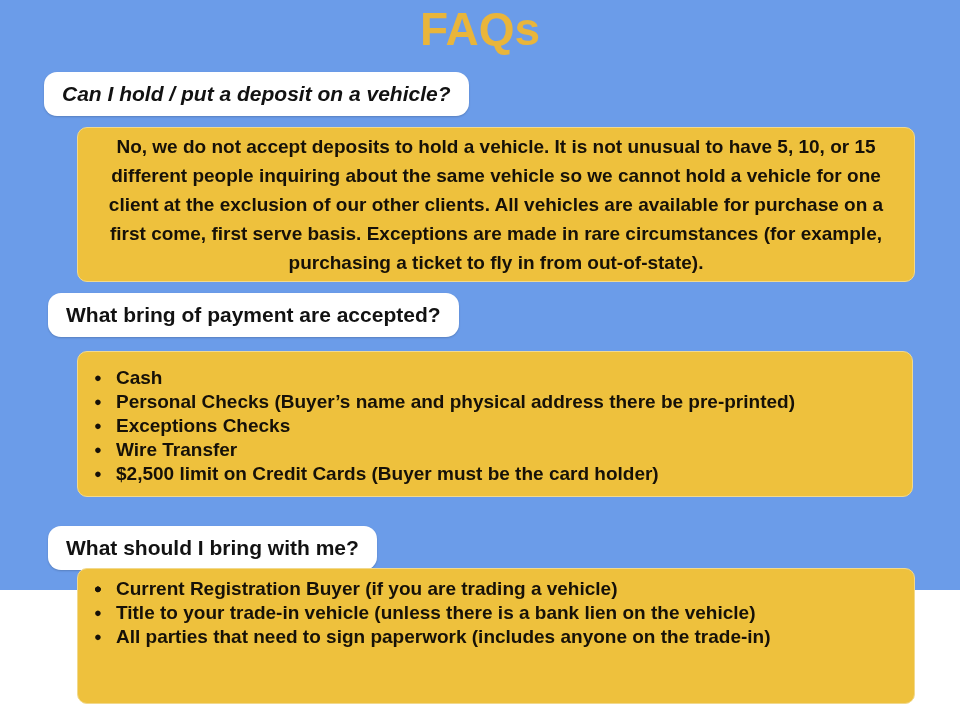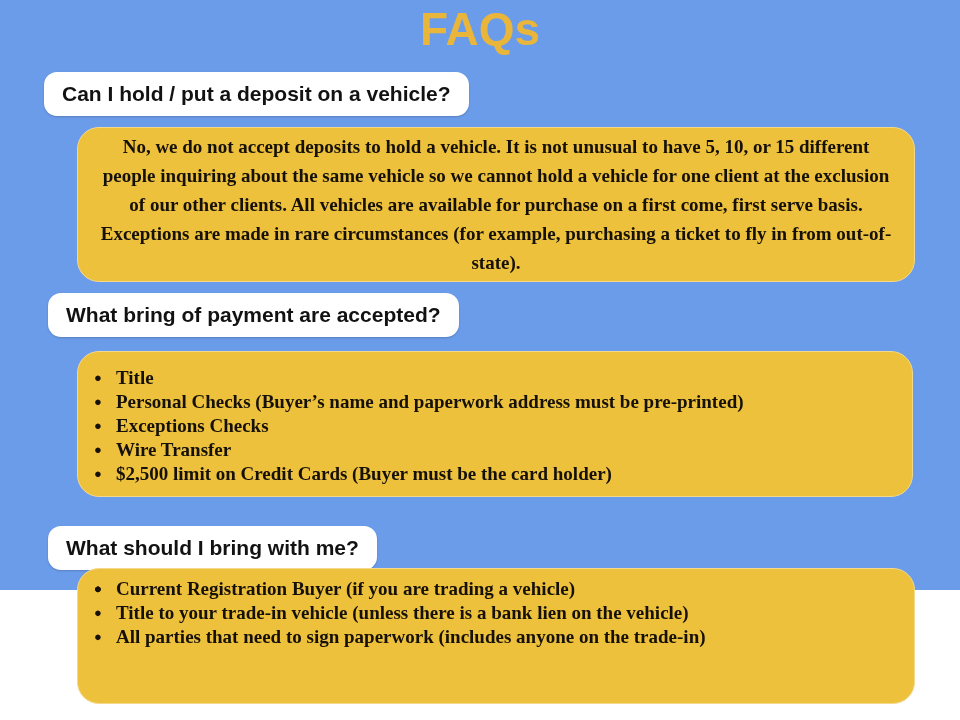--- a/index.html
+++ b/index.html
@@ -31,31 +31,30 @@
     background: #FFFFFF;
     color: #121212;
     font-size: 21px;
     font-weight: bold;
     line-height: 28px;
     padding: 8px 18px;
     border-radius: 13px;
     box-shadow: 0 1px 2px rgba(0,0,0,0.18);
     white-space: nowrap;
   }
-  .q1 { left: 44px; top: 72px; }
+  .q1 { left: 44px; top: 72px; font-style: italic; }
   .q2 { left: 48px; top: 293px; }
   .q3 { left: 48px; top: 526px; }
   .answer-box {
     position: absolute;
     background: #EEC13D;
     border: 1px solid #F2D98C;
     color: #161108;
-    border-radius: 22px;
+    border-radius: 10px;
     font-weight: bold;
-    font-family: Liberation Serif, serif;
   }
   .a1 {
     left: 77px; top: 127px;
     width: 838px; height: 155px;
     display: flex; align-items: center; justify-content: center;
     text-align: center;
     font-size: 19px;
     line-height: 29px;
     padding: 4px 19px;
   }
@@ -97,25 +96,25 @@
   <div class="answer-box a1">
     <div>No, we do not accept deposits to hold a vehicle. It is not unusual to have 5, 10, or 15 different people inquiring about the same vehicle so we cannot hold a vehicle for one client at the exclusion of our other clients. All vehicles are available for purchase on a first come, first serve basis. Exceptions are made in rare circumstances (for example, purchasing a ticket to fly in from out-of-state).</div>
   </div>
 
   <div class="question-pill q2">What bring of payment are accepted?</div>
 
   <div class="answer-box a2">
     <ul class="bullet-list">
       <li>
         <span class="bullet-marker">●</span>
-        <span>Title</span>
+        <span>Cash</span>
       </li>
       <li>
         <span class="bullet-marker">●</span>
-        <span>Personal Checks (Buyer’s name and paperwork address must be pre-printed)</span>
+        <span>Personal Checks (Buyer’s name and physical address there be pre-printed)</span>
       </li>
       <li>
         <span class="bullet-marker">●</span>
         <span>Exceptions Checks</span>
       </li>
       <li>
         <span class="bullet-marker">●</span>
         <span>Wire Transfer</span>
       </li>
       <li>

